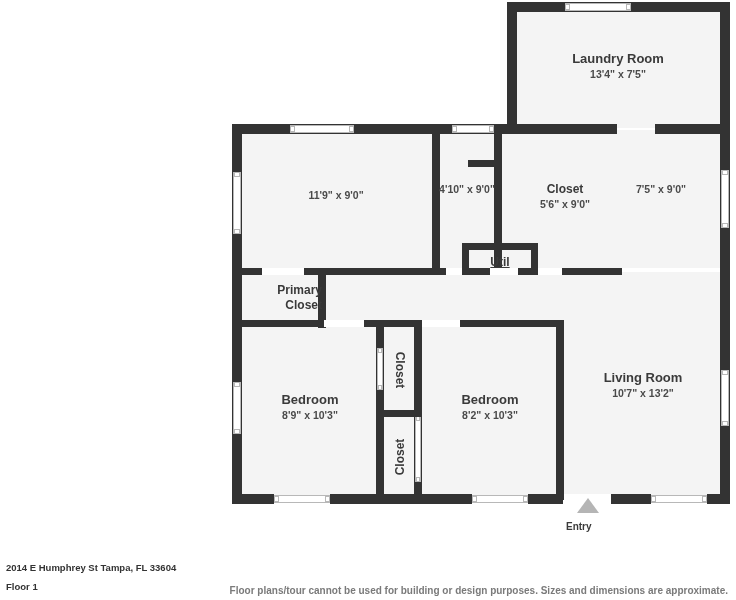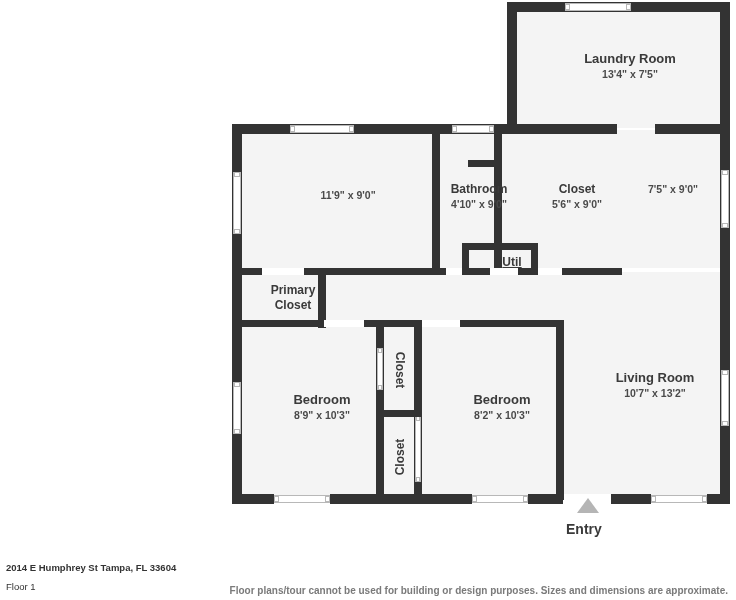--- a/index.html
+++ b/index.html
@@ -72,39 +72,38 @@
   }
   .window-v::before { top: 0; }
   .window-v::after { bottom: 0; }
 
   
   .room-label {
     position: absolute;
     text-align: center;
     line-height: 1.25;
     pointer-events: none;
-    margin-left: 12px;
   }
   .room-label .rname {
     display: block;
     font-size: 13px;
     font-weight: bold;
     color: #3a3a3a;
     white-space: nowrap;
   }
   .room-label .rdim {
     display: block;
     font-size: 10.5px;
     font-weight: bold;
     color: #4a4a4a;
     white-space: nowrap;
     margin-top: 1px;
   }
   .room-label.small .rname { font-size: 12px; }
-  .room-label.two-line .rname { white-space: normal; }
+  .room-label.two-line .rname { white-space: normal; text-align: right; }
 
   .vlabel {
     position: absolute;
     font-size: 12px;
     font-weight: bold;
     color: #3a3a3a;
     white-space: nowrap;
   }
   .vlabel.rot-cw  { transform: rotate(90deg); transform-origin: center; }
   .vlabel.rot-ccw { transform: rotate(-90deg); transform-origin: center; }
@@ -112,42 +111,42 @@
   
   .entry-marker {
     position: absolute;
     width: 0; height: 0;
     border-left: 11px solid transparent;
     border-right: 11px solid transparent;
     border-bottom: 15px solid #b5b5b5;
   }
   .entry-text {
     position: absolute;
-    font-size: 14px;
+    font-size: 10px;
     font-weight: bold;
     color: #3a3a3a;
     white-space: nowrap;
   }
 
   
   .footer-address {
     position: absolute;
     left: 6px;
     top: 562px;
     font-size: 9.5px;
     font-weight: bold;
     color: #333333;
     white-space: nowrap;
   }
   .footer-floor {
     position: absolute;
     left: 6px;
     top: 581px;
     font-size: 9.5px;
-    font-weight: normal;
+    font-weight: bold;
     color: #333333;
     white-space: nowrap;
   }
   .footer-disclaimer {
     position: absolute;
     right: 8px;
     top: 585px;
     font-size: 10px;
     font-weight: bold;
     color: #7a7a7a;
@@ -245,21 +244,20 @@
   <div class="room-label" style="left:518px; top:51px; width:200px;">
     <span class="rname">Laundry Room</span>
     <span class="rdim">13'4" x 7'5"</span>
   </div>
 
   <div class="room-label" style="left:238px; top:188px; width:196px;">
     <span class="rdim">11'9" x 9'0"</span>
   </div>
 
   <div class="room-label small" style="left:407px; top:182px; width:120px;">
-    <span class="rname">Bathroom</span>
     <span class="rdim">4'10" x 9'0"</span>
   </div>
 
   <div class="room-label small" style="left:505px; top:182px; width:120px;">
     <span class="rname">Closet</span>
     <span class="rdim">5'6" x 9'0"</span>
   </div>
 
   <div class="room-label small" style="left:601px; top:182px; width:120px;">
     <span class="rdim">7'5" x 9'0"</span>

